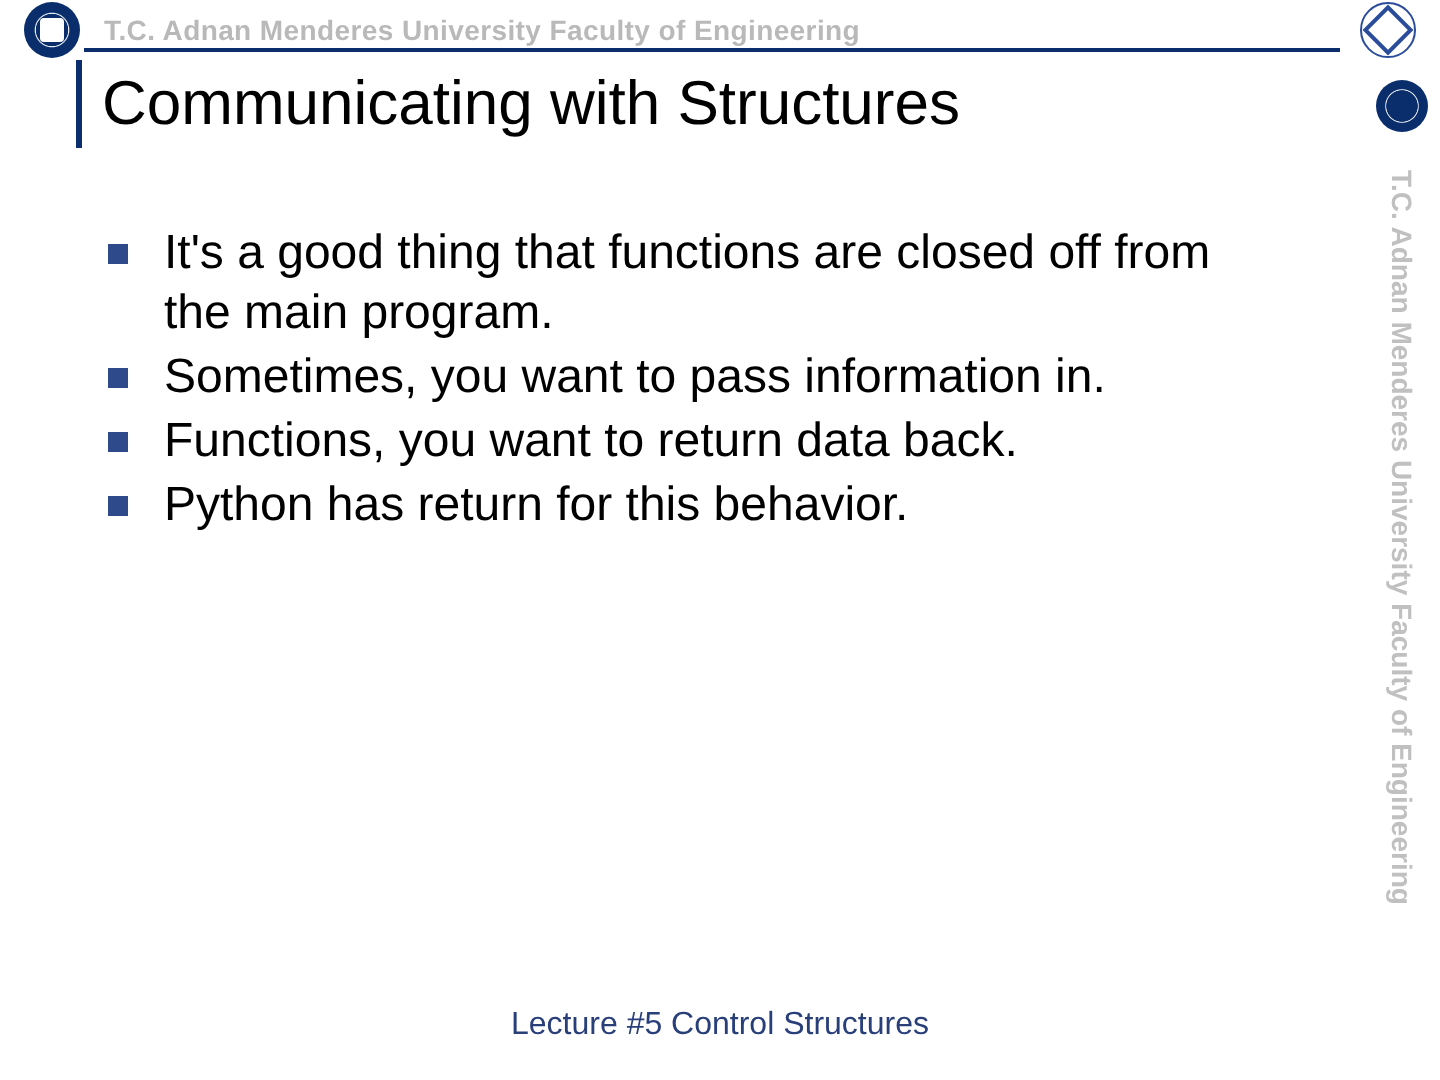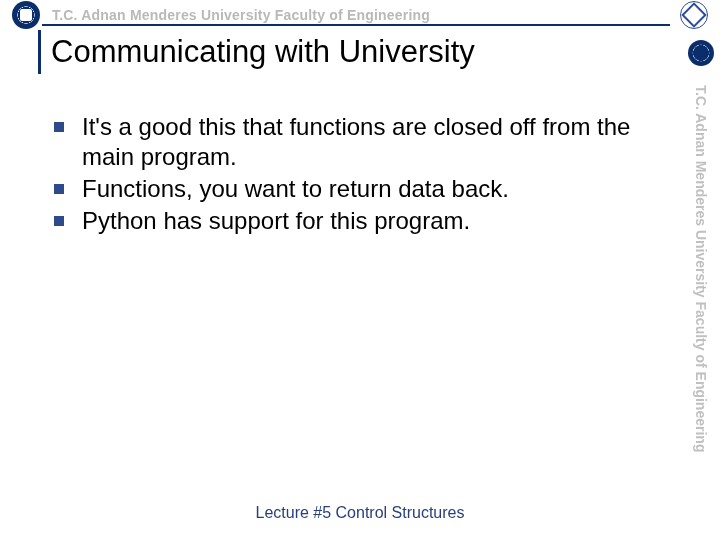--- a/index.html
+++ b/index.html
@@ -154,35 +154,39 @@
 <body>
 
 <div class="top-header">
   <div class="logo-left"></div>
   <div class="header-text">T.C.    Adnan Menderes University    Faculty of Engineering</div>
   <div class="logo-right"></div>
 </div>
 <div class="hr-top"></div>
 
 <div class="title-wrap">
-  <div class="title">Communicating with University</div>
+  <div class="title">Communicating with Structures</div>
 </div>
 
 <div class="content">
   <div class="bullet-row">
     <div class="bullet"></div>
-    <div class="bullet-text">It's a good this that functions are closed off from the main program.</div>
+    <div class="bullet-text">It's a good thing that functions are closed off from the main program.</div>
+  </div>
+  <div class="bullet-row">
+    <div class="bullet"></div>
+    <div class="bullet-text">Sometimes, you want to pass information in.</div>
   </div>
   <div class="bullet-row">
     <div class="bullet"></div>
     <div class="bullet-text">Functions, you want to return data back.</div>
   </div>
   <div class="bullet-row">
     <div class="bullet"></div>
-    <div class="bullet-text">Python has support for this program.</div>
+    <div class="bullet-text">Python has return for this behavior.</div>
   </div>
 </div>
 
 <div class="footer">Lecture #5 Control Structures</div>
 
 <div class="right-strip">
   <div class="vstripe-logo"></div>
   <div class="vtext">T.C.    Adnan Menderes University    Faculty of Engineering</div>
 </div>
 

